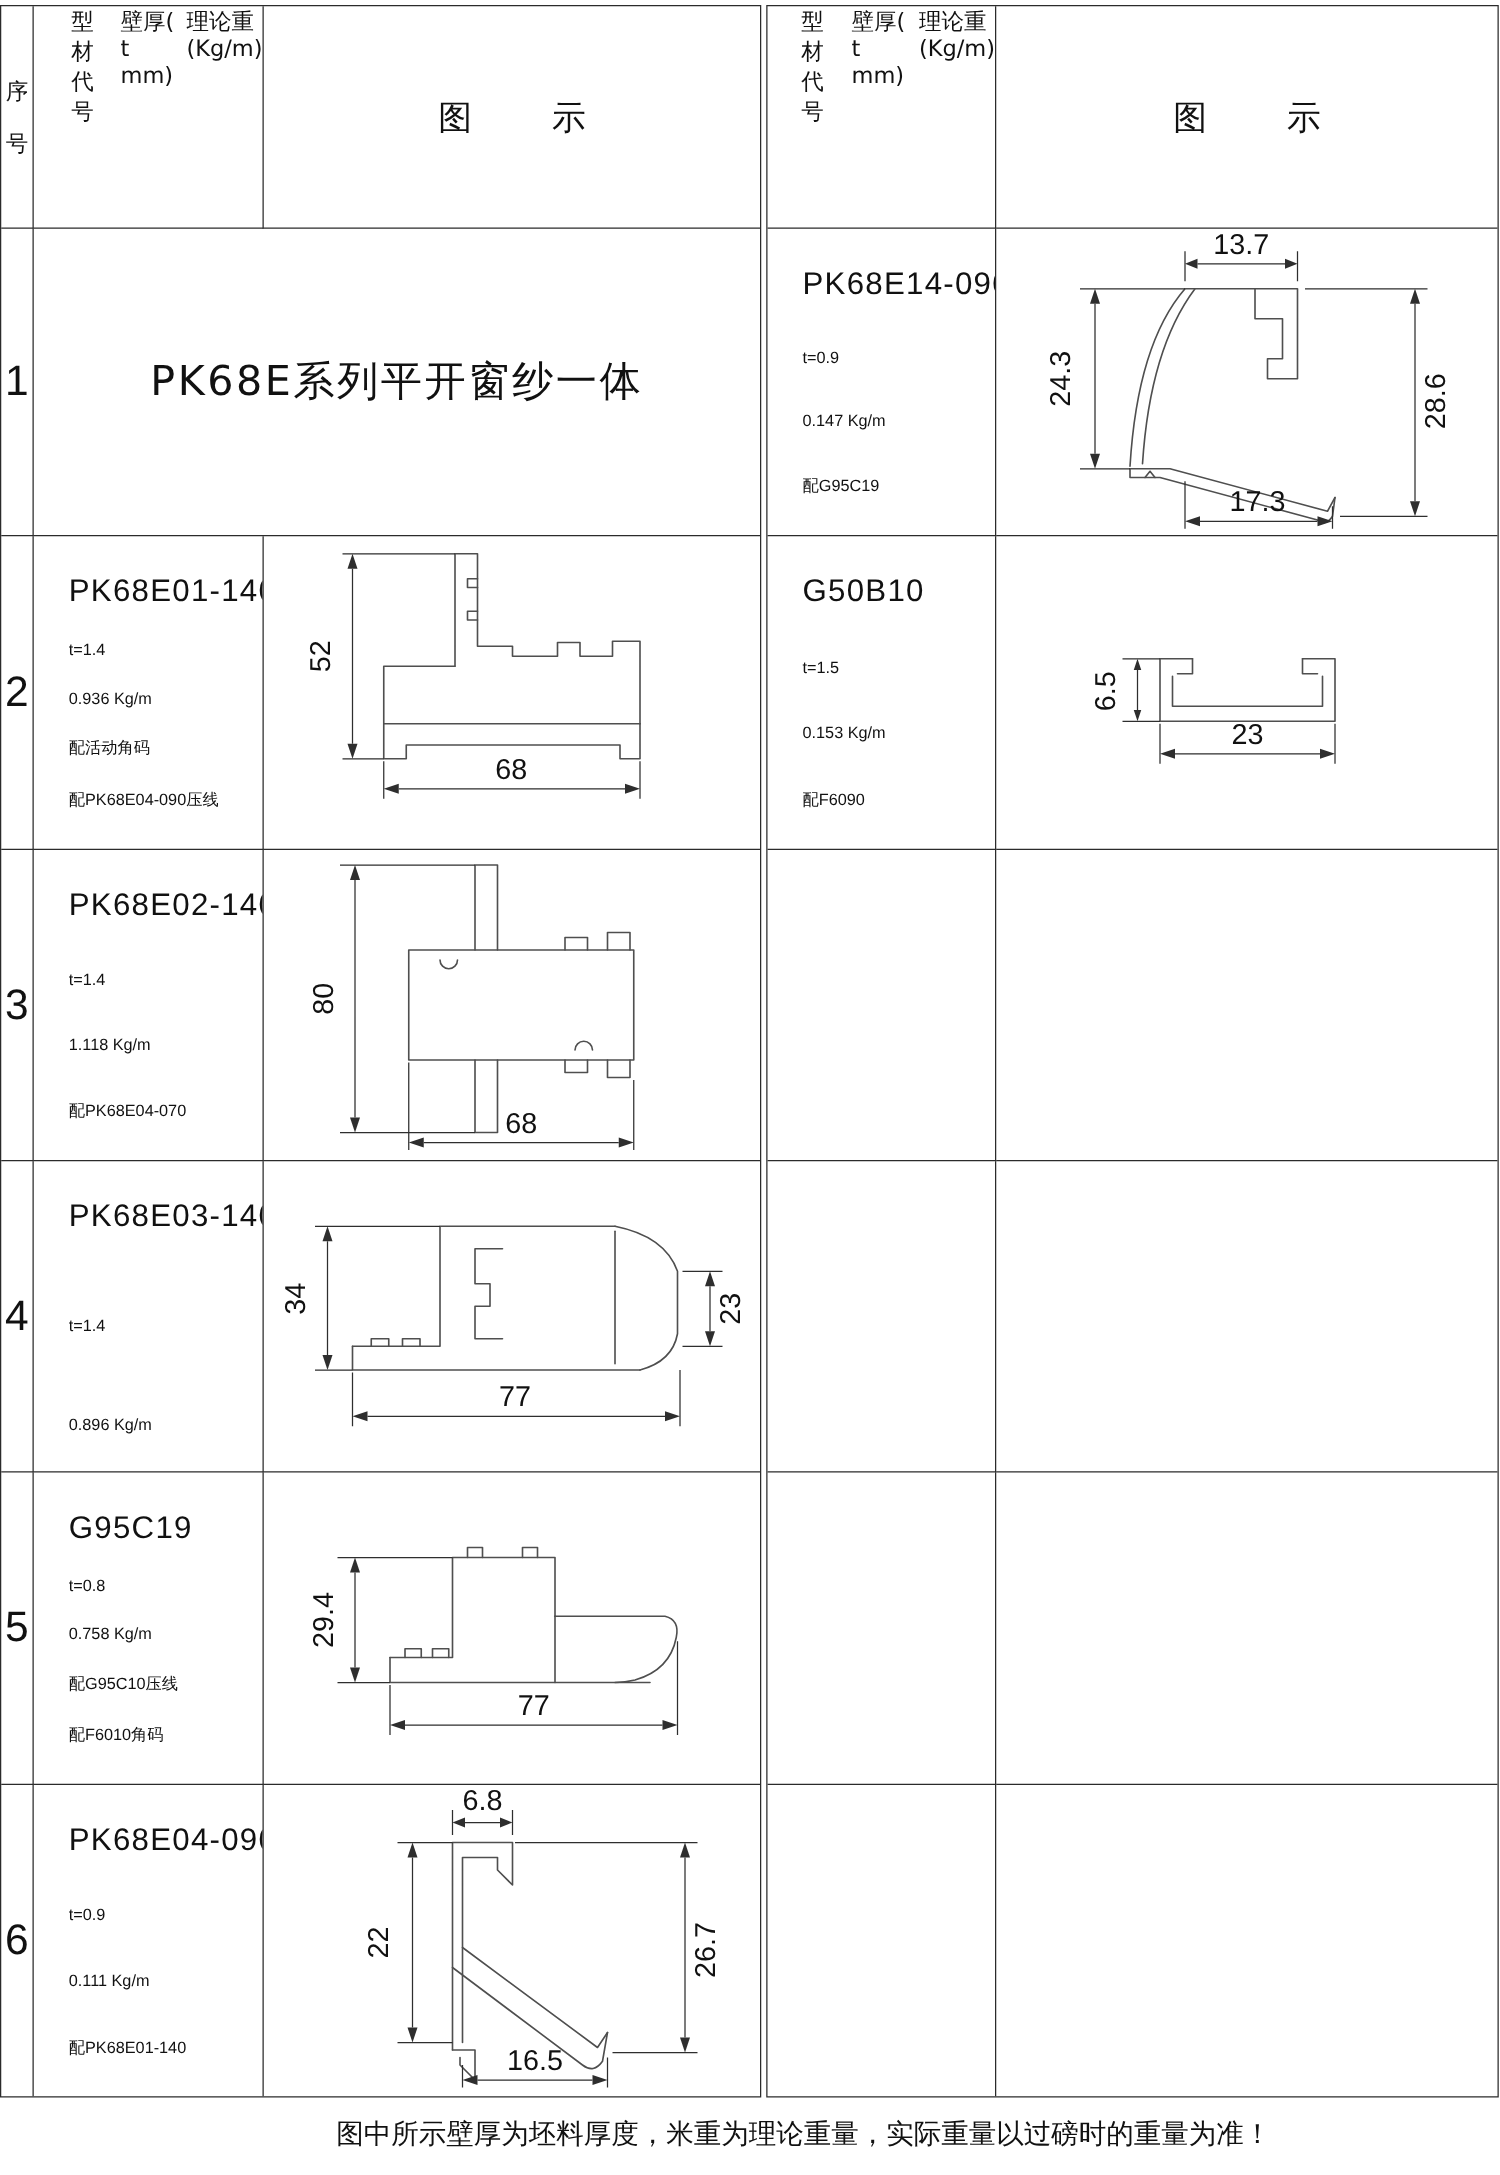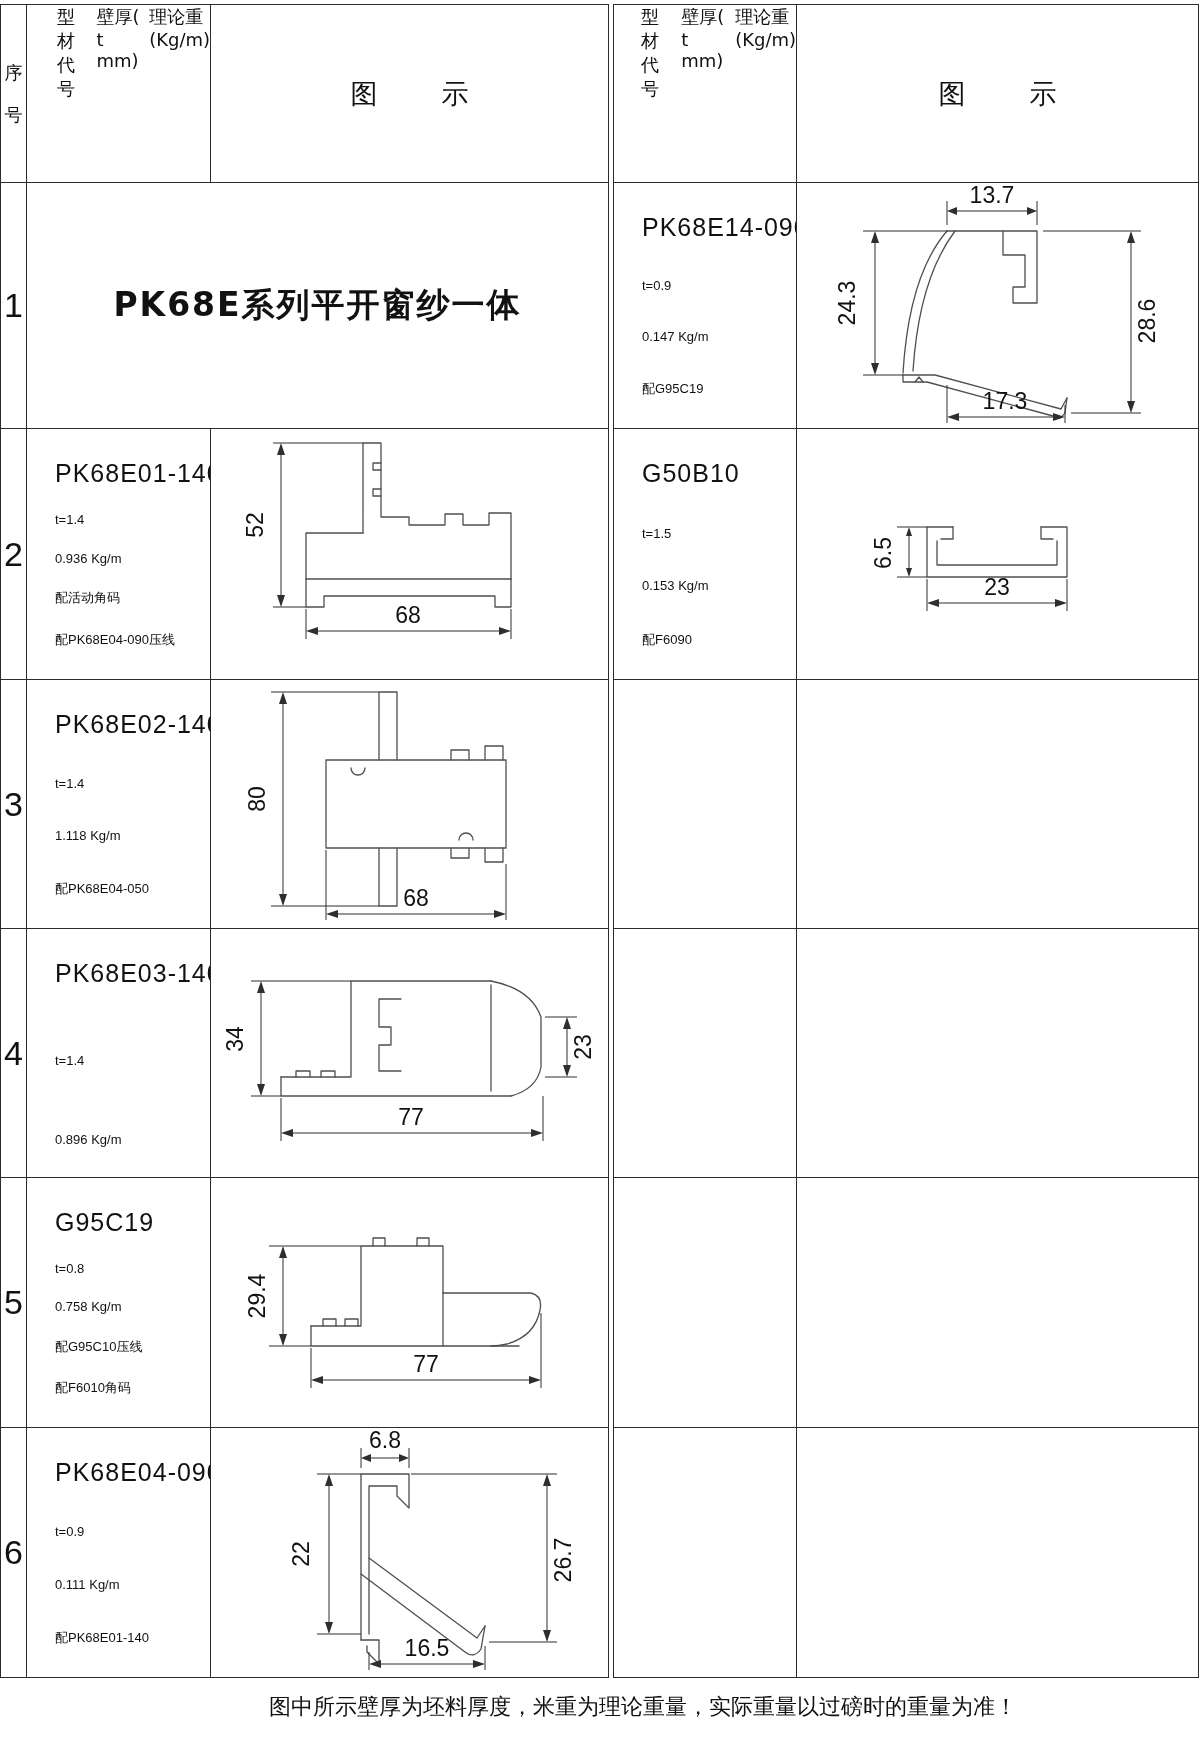--- a/index.html
+++ b/index.html
@@ -17,22 +17,22 @@
        font-family:"Liberation Sans",sans-serif;font-size:34px;}
   .seqhdr{flex-direction:column;gap:18px;font-size:18px;font-family:"DejaVu Sans",sans-serif;}
   .infohdr{display:flex;flex-direction:row;justify-content:center;gap:9px;
            padding-left:30px;font-size:18px;}
   .diahdr{display:flex;align-items:center;justify-content:center;gap:64px;font-size:27px;}
   .info{display:flex;flex-direction:column;justify-content:space-between;
         padding:30px 4px 30px 28px;}
   .code{font-size:25px;font-family:"Liberation Sans",sans-serif;letter-spacing:1px;white-space:nowrap;}
   .spec{font-size:13px;font-family:"Liberation Sans","DejaVu Sans",sans-serif;white-space:nowrap;}
   .titlecell{display:flex;align-items:center;justify-content:center;
-             font-size:33px;font-weight:700;letter-spacing:2px;}
-  .dia{display:flex;align-items:flex-start;justify-content:flex-start;}
+             font-size:33px;font-weight:400;letter-spacing:2px;}
+  .dia{display:flex;align-items:flex-start;justify-content:center;}
   svg.dwg{display:block;}
   .dwg .o{fill:none;stroke:#4f4f4f;stroke-width:1.3;stroke-linejoin:round;stroke-linecap:round;}
   .dwg .d{fill:none;stroke:#2e2e2e;stroke-width:1;}
   .dwg .a{fill:#2e2e2e;stroke:none;}
   .dwg text{fill:#111;font-size:23px;font-family:"Liberation Sans",sans-serif;}
   .footer{position:absolute;left:0;top:1692px;width:1200px;text-align:center;font-size:22px;margin-left:43px;}
 </style>
 </head>
 <body>
 
@@ -88,21 +88,21 @@
       </svg>
     </div>
 
     <div class="c seq">
       <span>3</span>
     </div>
     <div class="c info">
       <span class="code">PK68E02-140</span>
       <span class="spec">t=1.4</span>
       <span class="spec">1.118 Kg/m</span>
-      <span class="spec">配PK68E04-050</span>
+      <span class="spec">配PK68E04-070</span>
     </div>
     <div class="c lastcol dia">
       <svg class="dwg" width="395" height="249" viewBox="0 0 395 249">
         <path class="o" d="M168,80 V12 H186 V80"></path>
         <rect class="o" x="115" y="80" width="180" height="88"></rect>
         <path class="o" d="M240,80 V70 H258 V80 M274,80 V66 H292 V80"></path>
         <path class="o" d="M240,168 V178 H258 V168 M274,168 V182 H292 V168"></path>
         <path class="o" d="M168,168 V226 H186 V168"></path>
         <path class="o" d="M140,88 a7,7 0 1,0 14,0 M248,160 a7,7 0 1,1 14,0"></path>
         <path class="d" d="M60,12 H168 M60,226 H168 M72,24 V214"></path>

